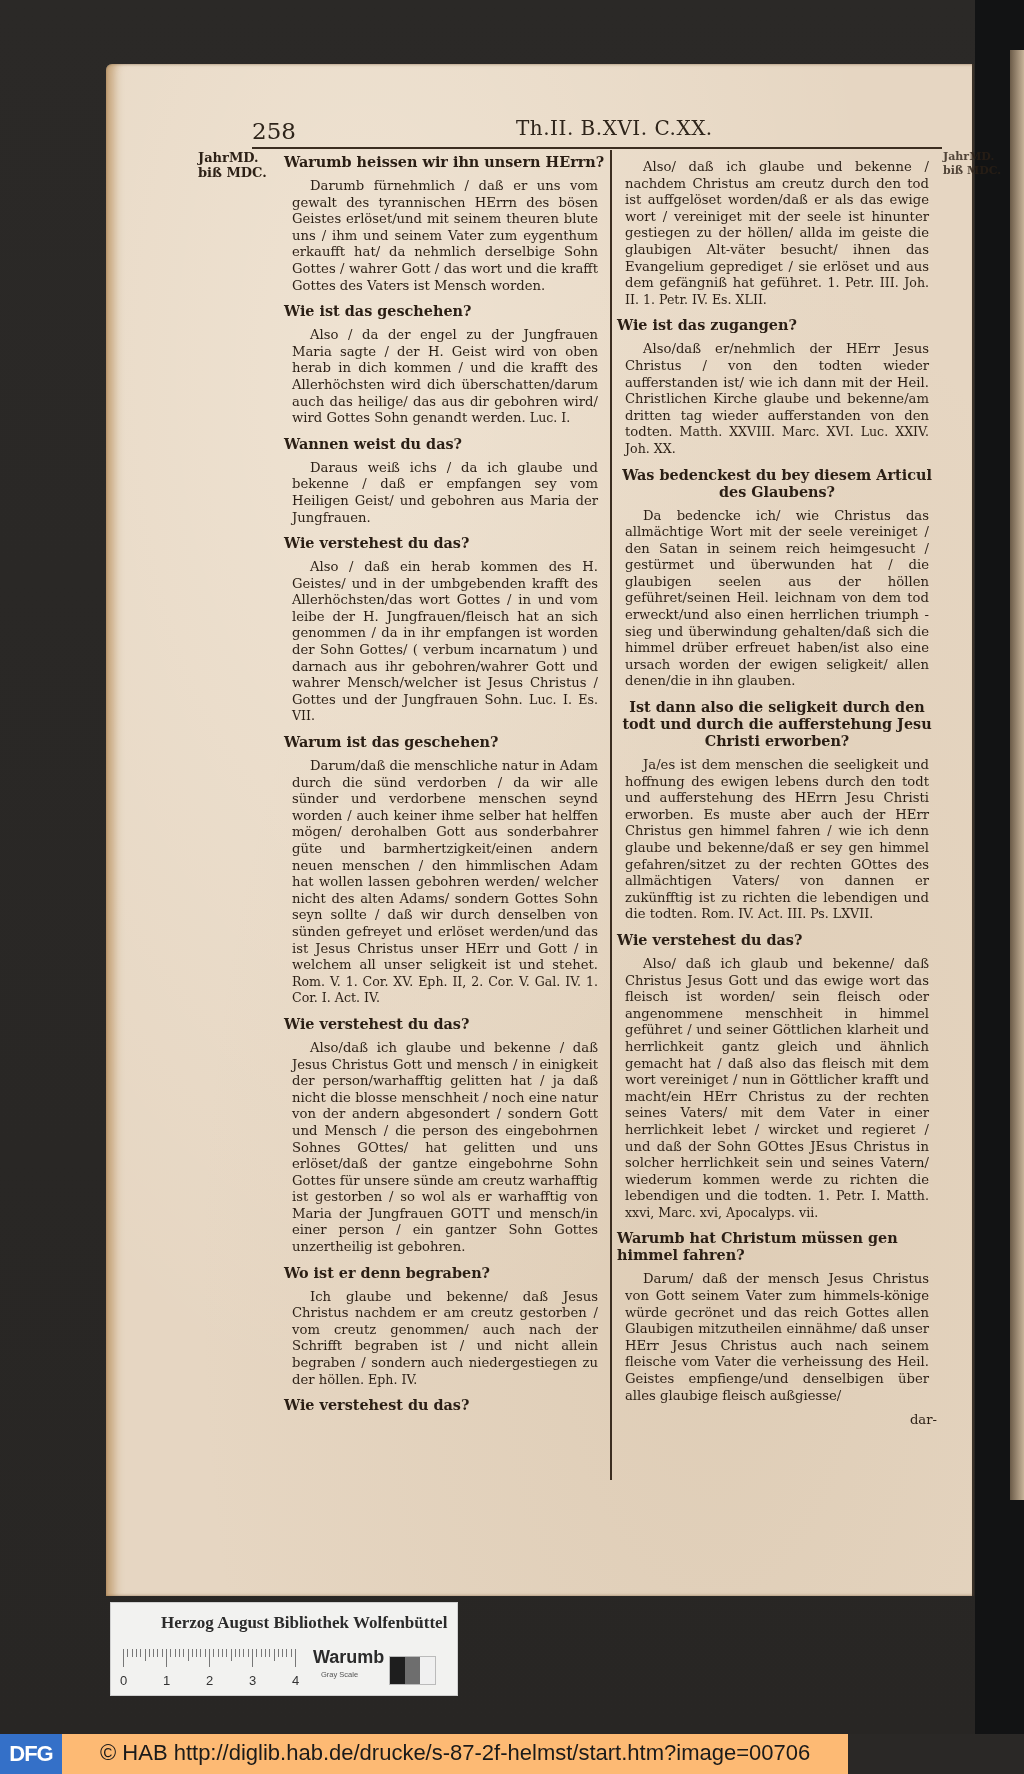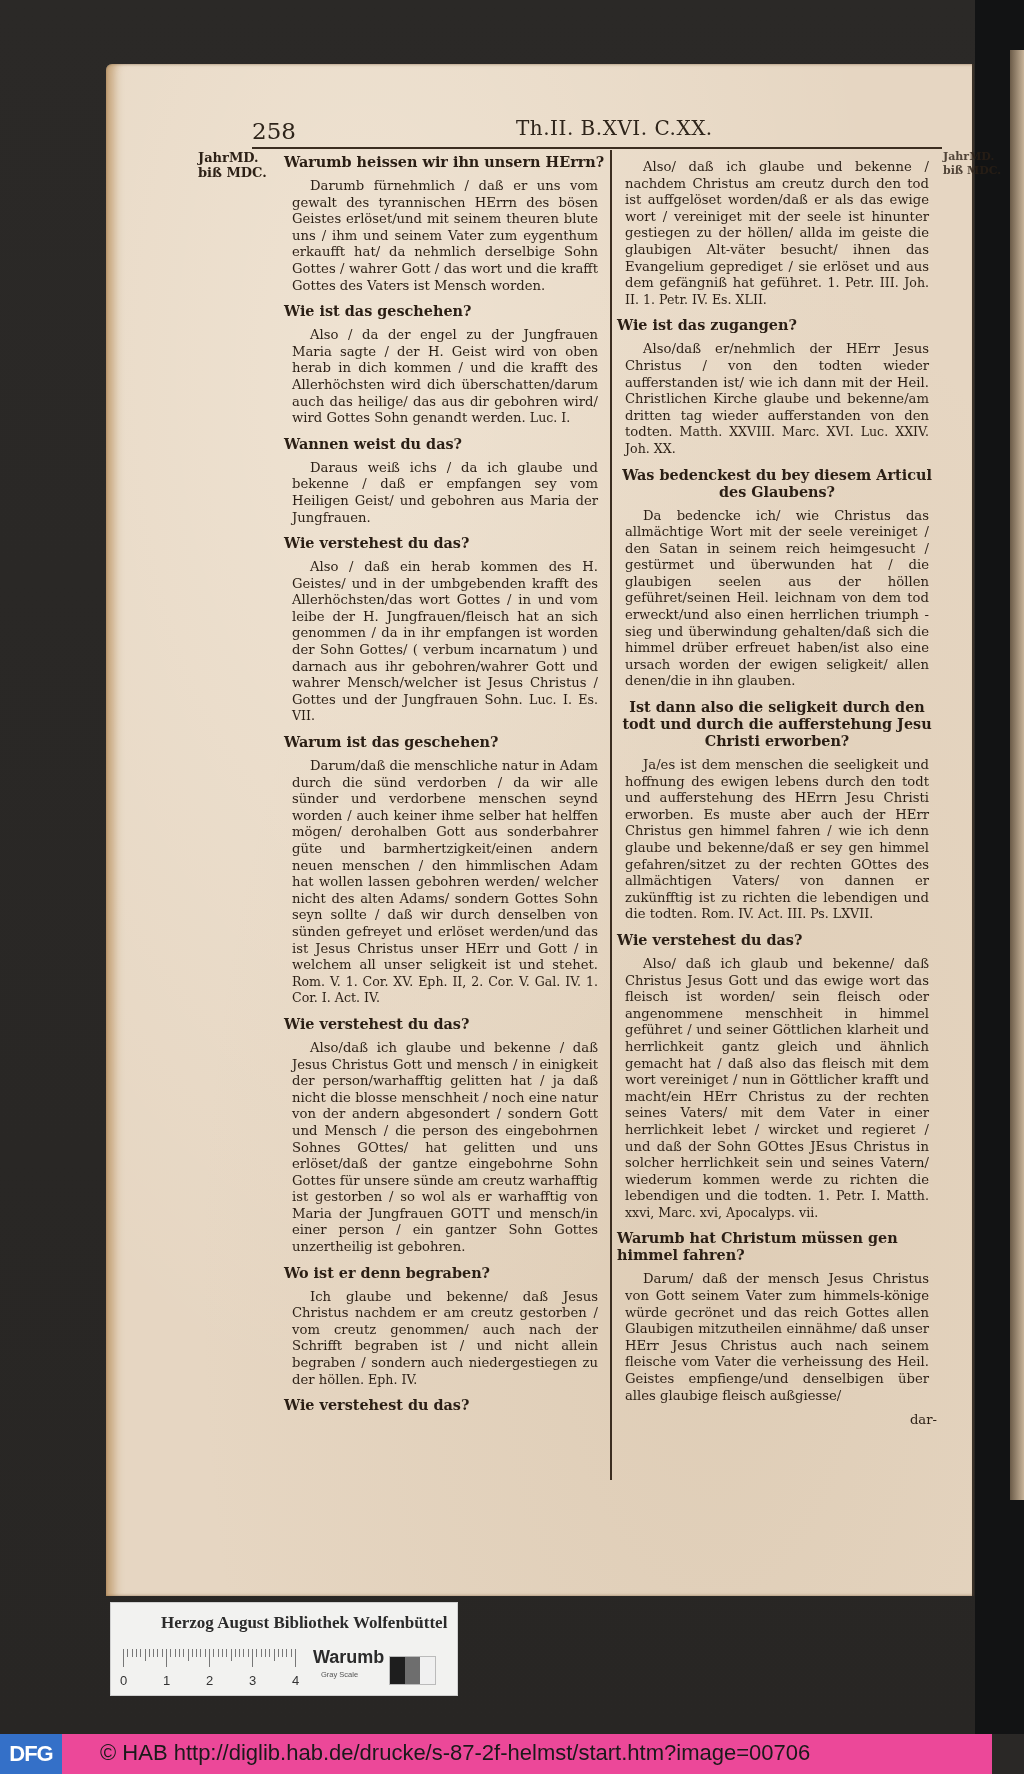--- a/index.html
+++ b/index.html
@@ -78,21 +78,21 @@
   }
   .ruler { position:absolute; left:12px; top:46px; width:176px; height:30px; }
   .ruler .tick { position:absolute; top:0; width:1px; background:#777; }
   .ruler .lbl { position:absolute; top:24px; font-family:"Liberation Sans", sans-serif; font-size:13px; color:#333; }
   .kodak { position:absolute; left:202px; top:44px; font-family:"Liberation Sans", sans-serif; font-weight:bold; font-size:18px; color:#2b2b2b; }
   .kodak-sub { position:absolute; left:210px; top:67px; font-family:"Liberation Sans", sans-serif; font-size:7.5px; color:#555; }
   .grayscale { position:absolute; left:278px; top:53px; width:45px; height:27px; display:flex; border:1px solid #bbb; }
   .grayscale div { flex:1; }
   
   .footer {
-    position:absolute; left:0; top:1734px; width:992px; height:40px; background:#ec4899;
+    position:absolute; left:0; top:1734px; width:848px; height:40px; background:#fdba74;
   }
   .dfg-logo {
     position:absolute; left:0; top:0; width:62px; height:40px; background:#3470c8;
     color:#fff; font-family:"Liberation Sans", sans-serif; font-weight:bold; font-size:22px;
     line-height:40px; text-align:center; letter-spacing:-1px;
   }
   .footer-text {
     position:absolute; left:100px; top:6px; font-family:"Liberation Sans", sans-serif;
     font-size:22px; color:#1a1a1a; white-space:nowrap;
   }

